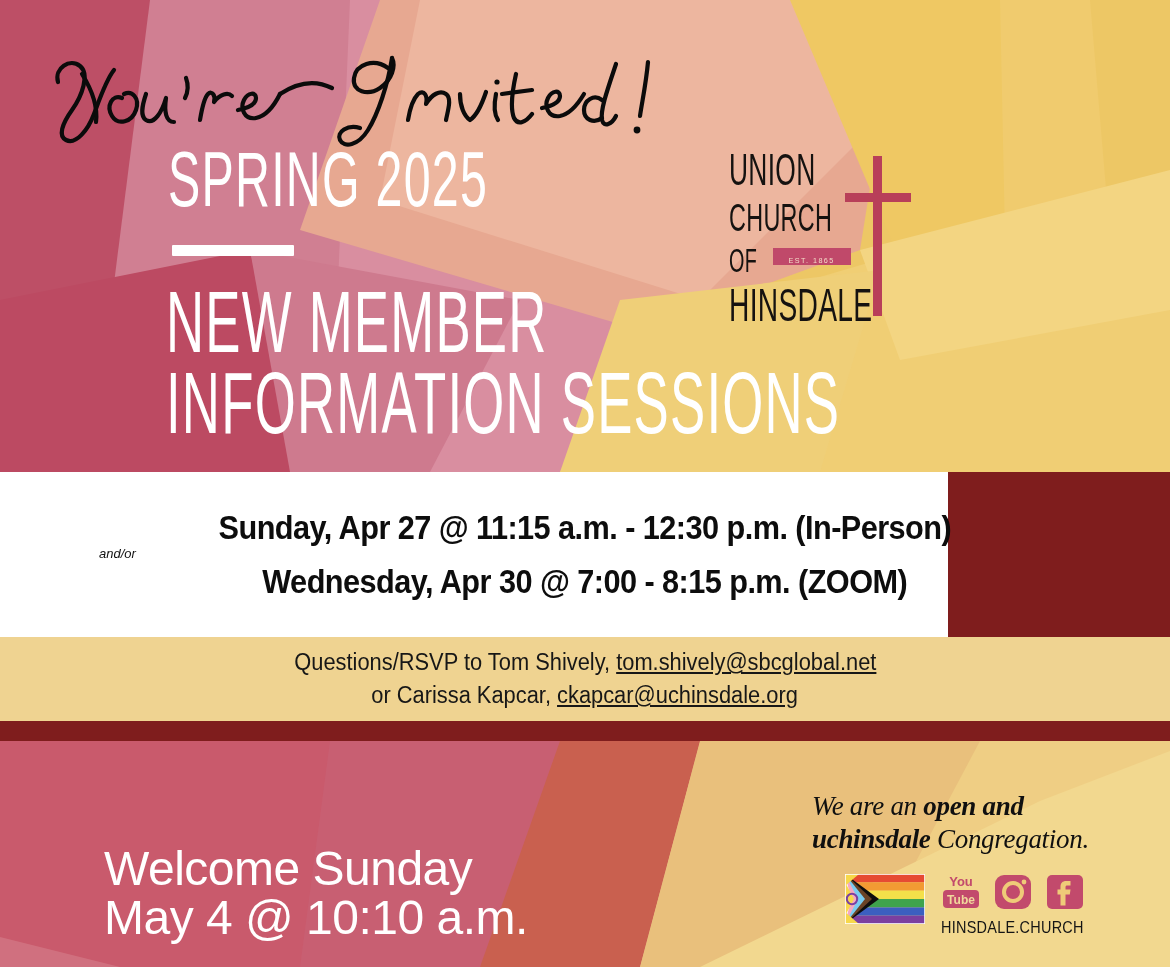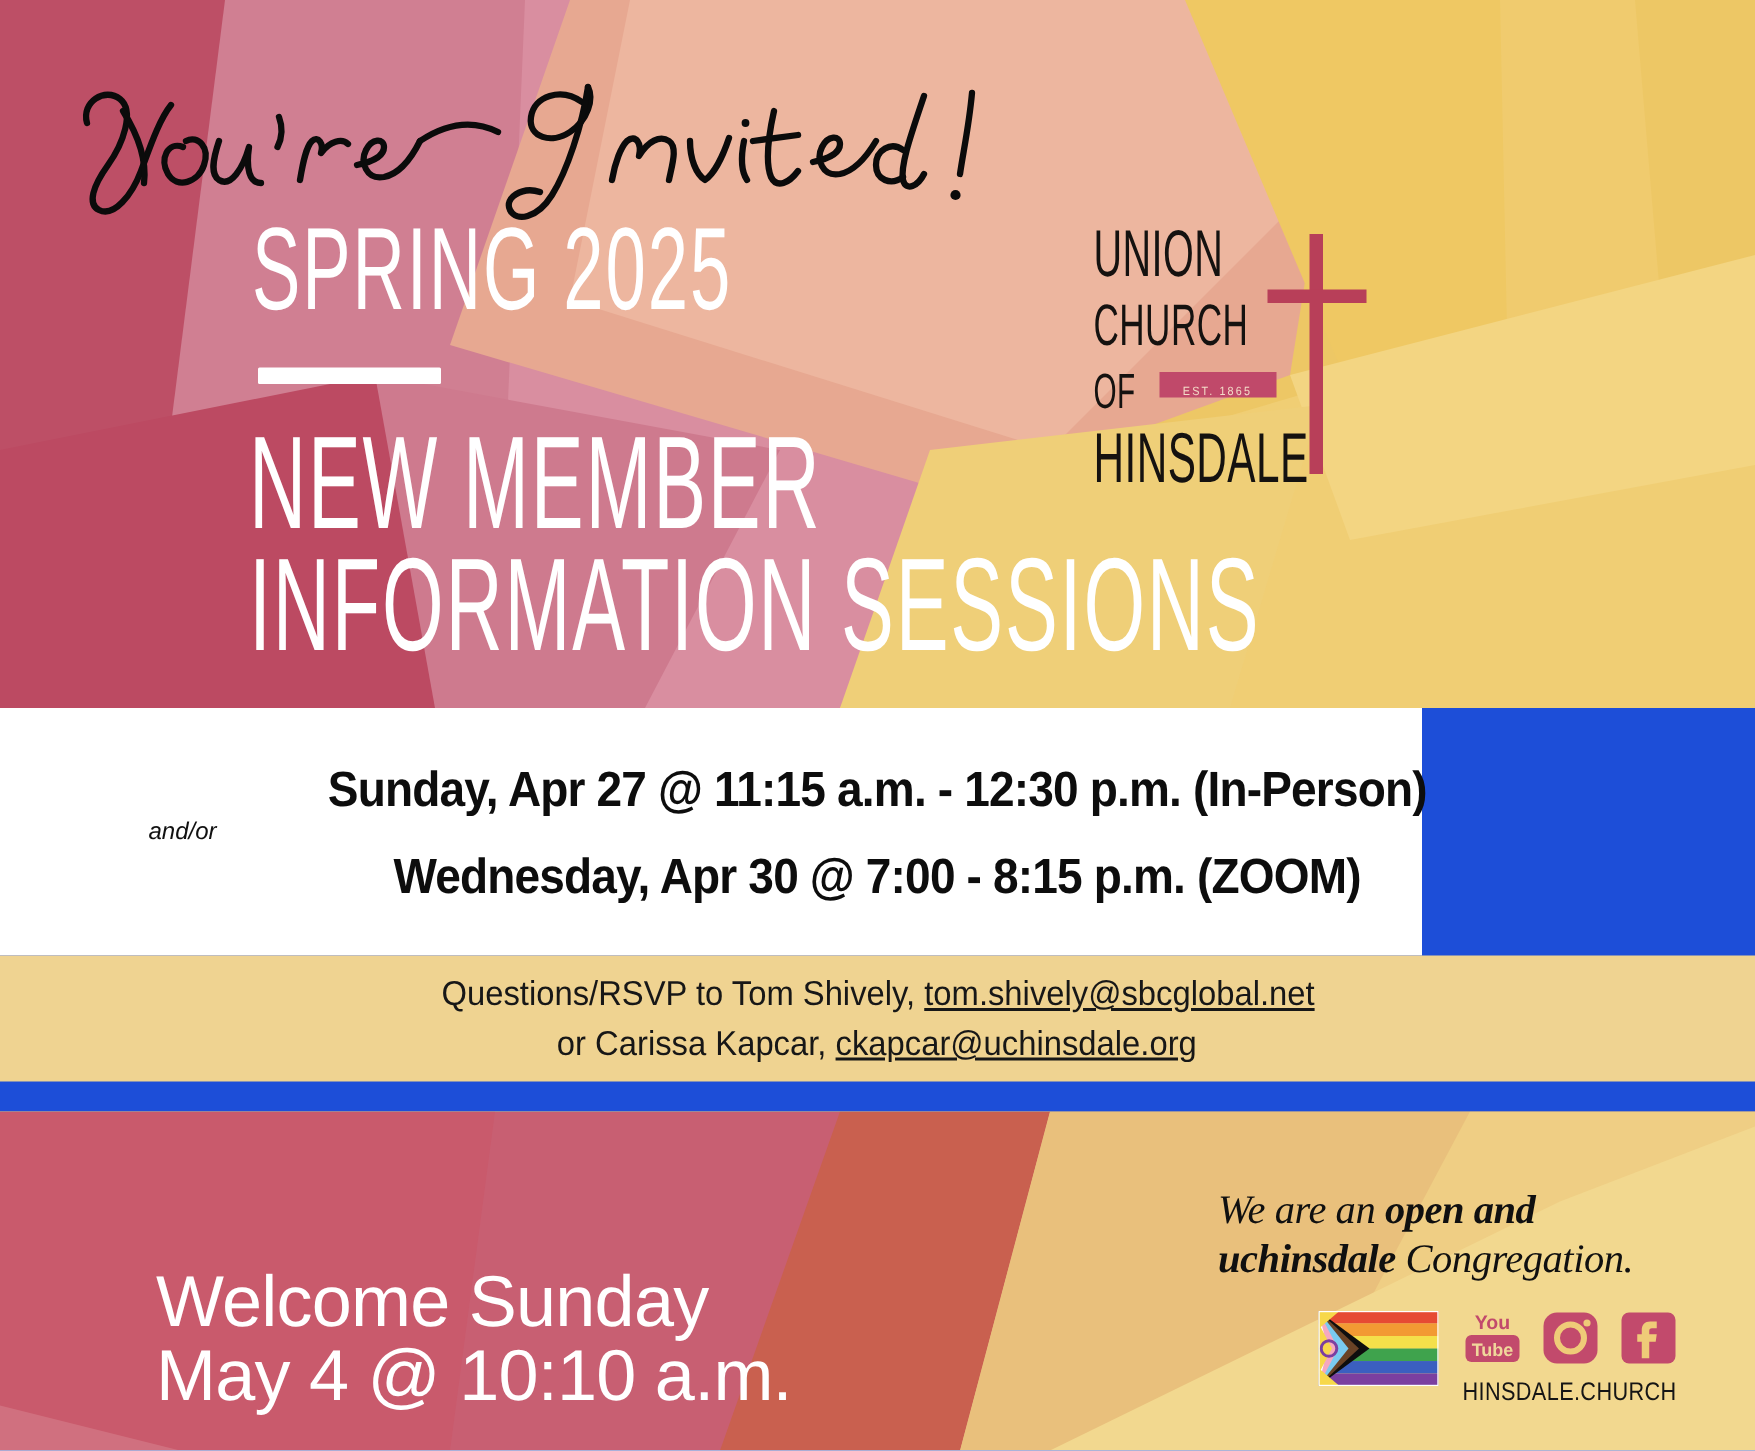--- a/index.html
+++ b/index.html
@@ -2,21 +2,21 @@
 <html><head>
 <meta charset="utf-8">
 <style>
   html,body{margin:0;padding:0;background:#fff;}
   body{font-family:"Liberation Sans",sans-serif;}
 
   .poster{
     position:relative;
     width:1170px;height:967px;
     overflow:hidden;
-    background:#1d4ed8;
+    background:#7f1d1d;
   }
 
   
   .top-art{position:absolute;left:0;top:0;width:1170px;height:472px;overflow:hidden;background:#EFC863;}
   .facet{position:absolute;left:0;top:0;width:1170px;height:472px;}
 
   
   .band-white{
     position:absolute;left:0;top:472px;width:948px;height:165px;
     background:#FFFFFF;
@@ -27,21 +27,21 @@
   }
   .date-line{
     font-family:"Liberation Sans",sans-serif;
     font-weight:bold;color:#0D0D0D;
     font-size:33px;letter-spacing:-0.6px;
     transform:scaleX(0.93);transform-origin:center;
     white-space:nowrap;line-height:1.08;
   }
   .date-andor{
     font-family:"Liberation Sans",sans-serif;
-    font-style:italic;color:#111;font-size:16px;
+    font-style:italic;color:#111;font-size:13px;
     align-self:flex-start;margin-left:99px;
     line-height:1.25;margin-top:1px;margin-bottom:1px;
   }
 
   
   .band-gold{
     position:absolute;left:0;top:637px;width:1170px;height:84px;
     background:#EFD391;
     display:flex;flex-direction:column;align-items:center;justify-content:center;
   }
@@ -262,21 +262,21 @@
 
     <div class="welcome" style="position:absolute;left:104px;top:104px;">
       <div>Welcome Sunday</div>
       <div>May 4 @ 10:10 a.m.</div>
     </div>
 
     <div class="affirm" style="position:absolute;left:812px;top:49px;">
       <span>We are an </span><b>open and</b><br><b>uchinsdale</b><span> Congregation.</span>
     </div>
 
-    <div class="social" style="position:absolute;left:879px;top:133px;text-align:right;">
+    <div class="social" style="position:absolute;left:845px;top:133px;text-align:right;">
 
       <svg class="flag" viewBox="0 0 80 50">
         <rect x="0" y="0" width="80" height="8.34" fill="#E64A33"></rect>
         <rect x="0" y="8.34" width="80" height="8.34" fill="#F29A33"></rect>
         <rect x="0" y="16.68" width="80" height="8.34" fill="#F4E04A"></rect>
         <rect x="0" y="25.02" width="80" height="8.34" fill="#3FA34D"></rect>
         <rect x="0" y="33.36" width="80" height="8.34" fill="#3B5FC0"></rect>
         <rect x="0" y="41.7" width="80" height="8.3" fill="#7B3FA0"></rect>
         <polygon points="0,0 34,25 0,50" fill="#0E0E0E"></polygon>
         <polygon points="0,0 27,25 0,50" fill="#6A4326"></polygon>

